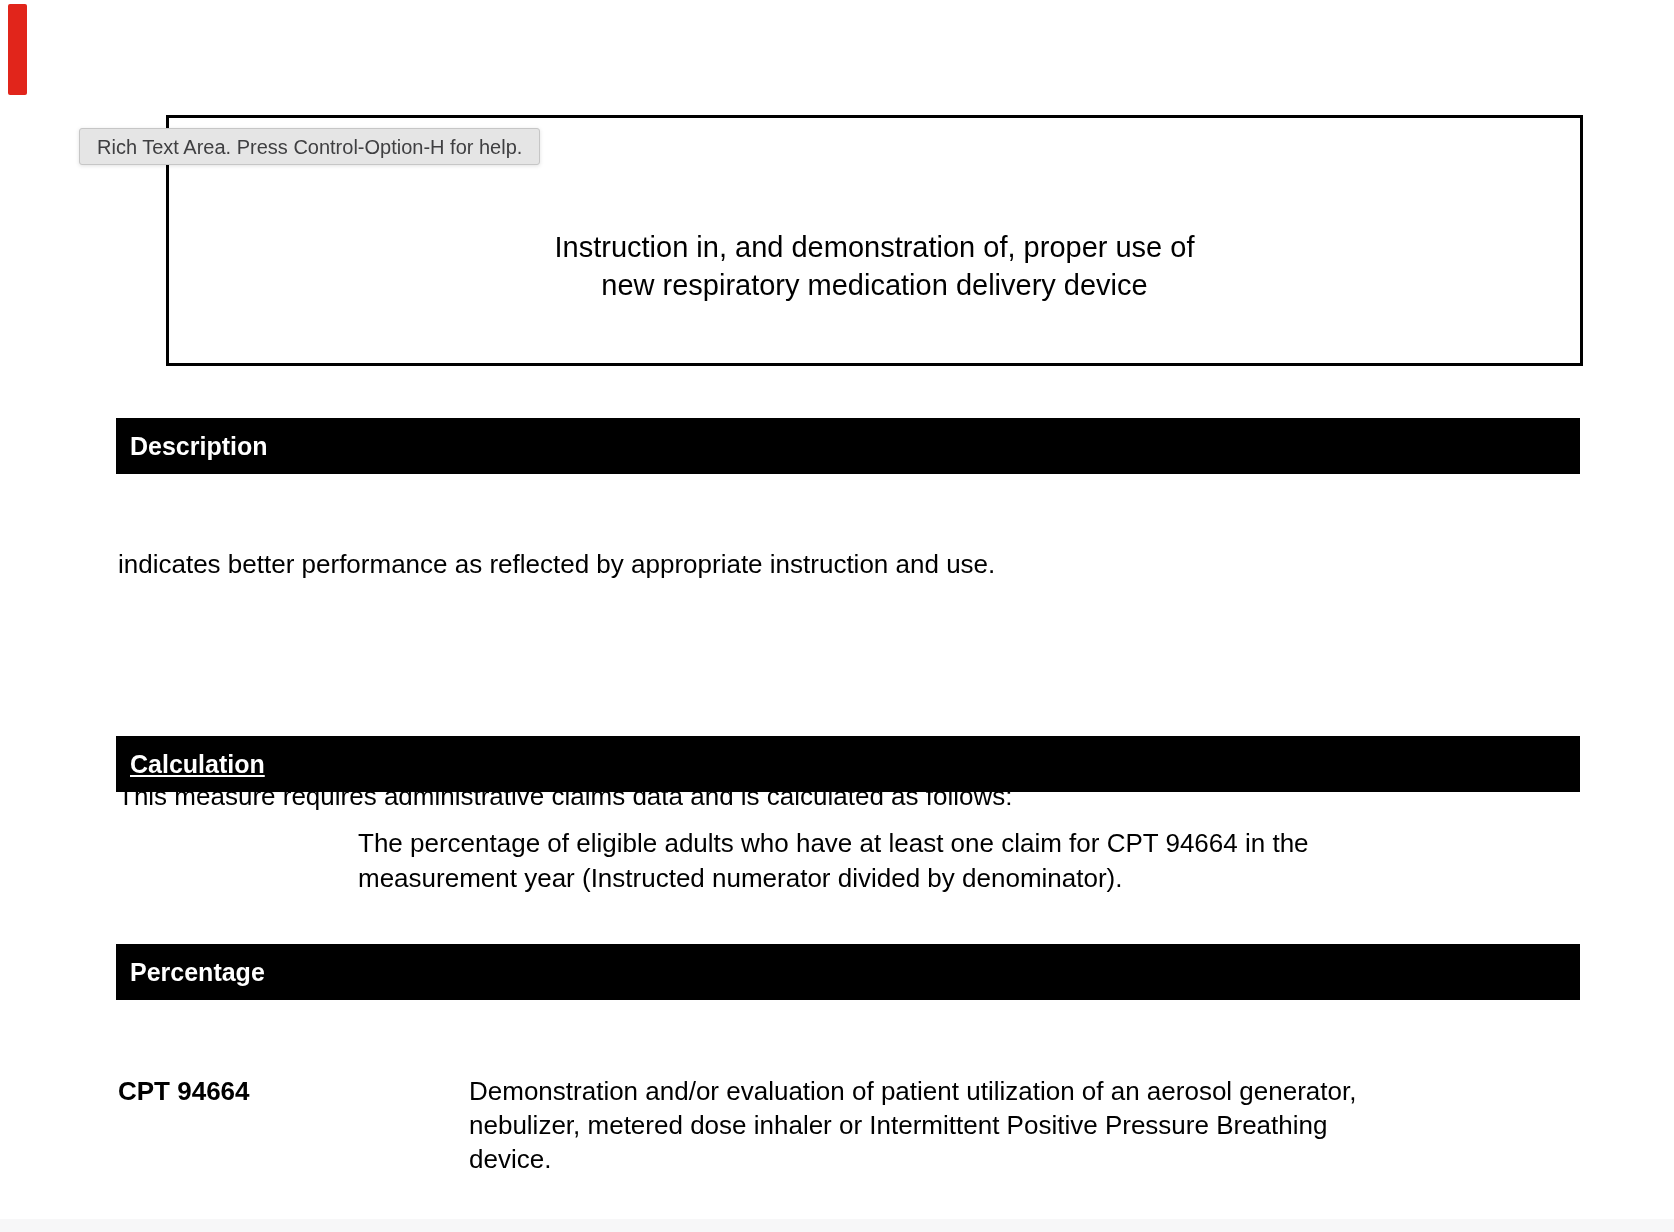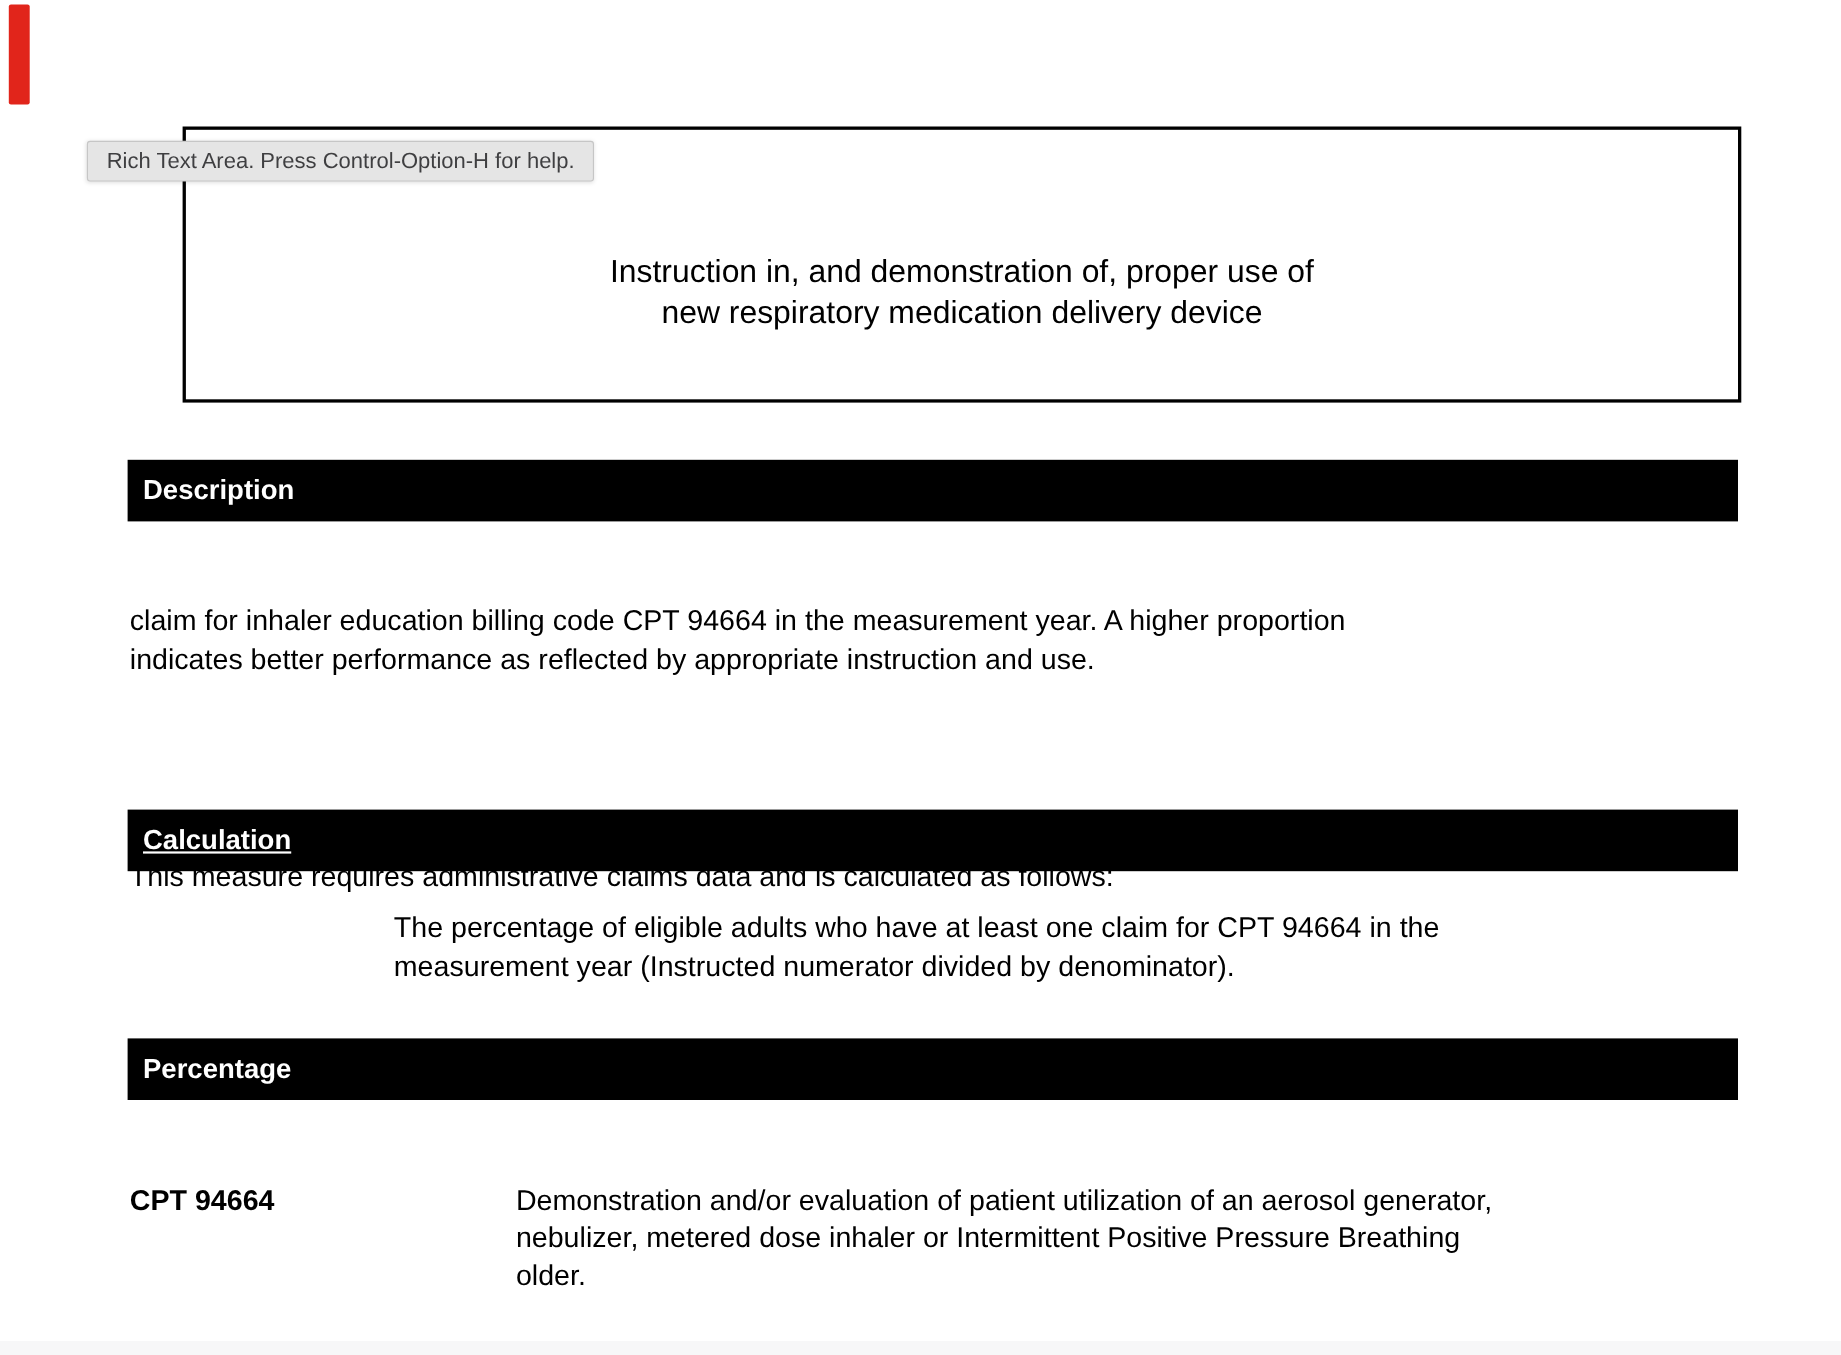--- a/index.html
+++ b/index.html
@@ -116,38 +116,37 @@
       <div>Instruction in, and demonstration of, proper use of</div>
       <div>new respiratory medication delivery device</div>
     </div>
   </div>
 
   <div class="tooltip">Rich Text Area. Press Control-Option-H for help.</div>
 
   <div class="section-bar bar-description">Description</div>
 
   <div class="body-text desc-paragraph">
-    <div>claim for inhaler education billing code CPT 94664 in the measurement year. A higher proportion</div>
     <div>indicates better performance as reflected by appropriate instruction and use.</div>
   </div>
 
   <div class="section-bar bar-calculation">Calculation</div>
 
   <div class="body-text calc-intro">This measure requires administrative claims data and is calculated as follows:</div>
 
   <div class="body-text calc-indent">
     <div>The percentage of eligible adults who have at least one claim for CPT 94664 in the</div>
     <div>measurement year (Instructed numerator divided by denominator).</div>
   </div>
 
   <div class="section-bar bar-definitions">Percentage</div>
 
   <div class="body-text def-term">CPT 94664</div>
 
   <div class="body-text def-text">
     <div>Demonstration and/or evaluation of patient utilization of an aerosol generator,</div>
     <div>nebulizer, metered dose inhaler or Intermittent Positive Pressure Breathing</div>
-    <div>older.</div>
+    <div>device.</div>
   </div>
 
   <div class="bottom-strip"></div>
 
 </div>
 
 </body></html>

